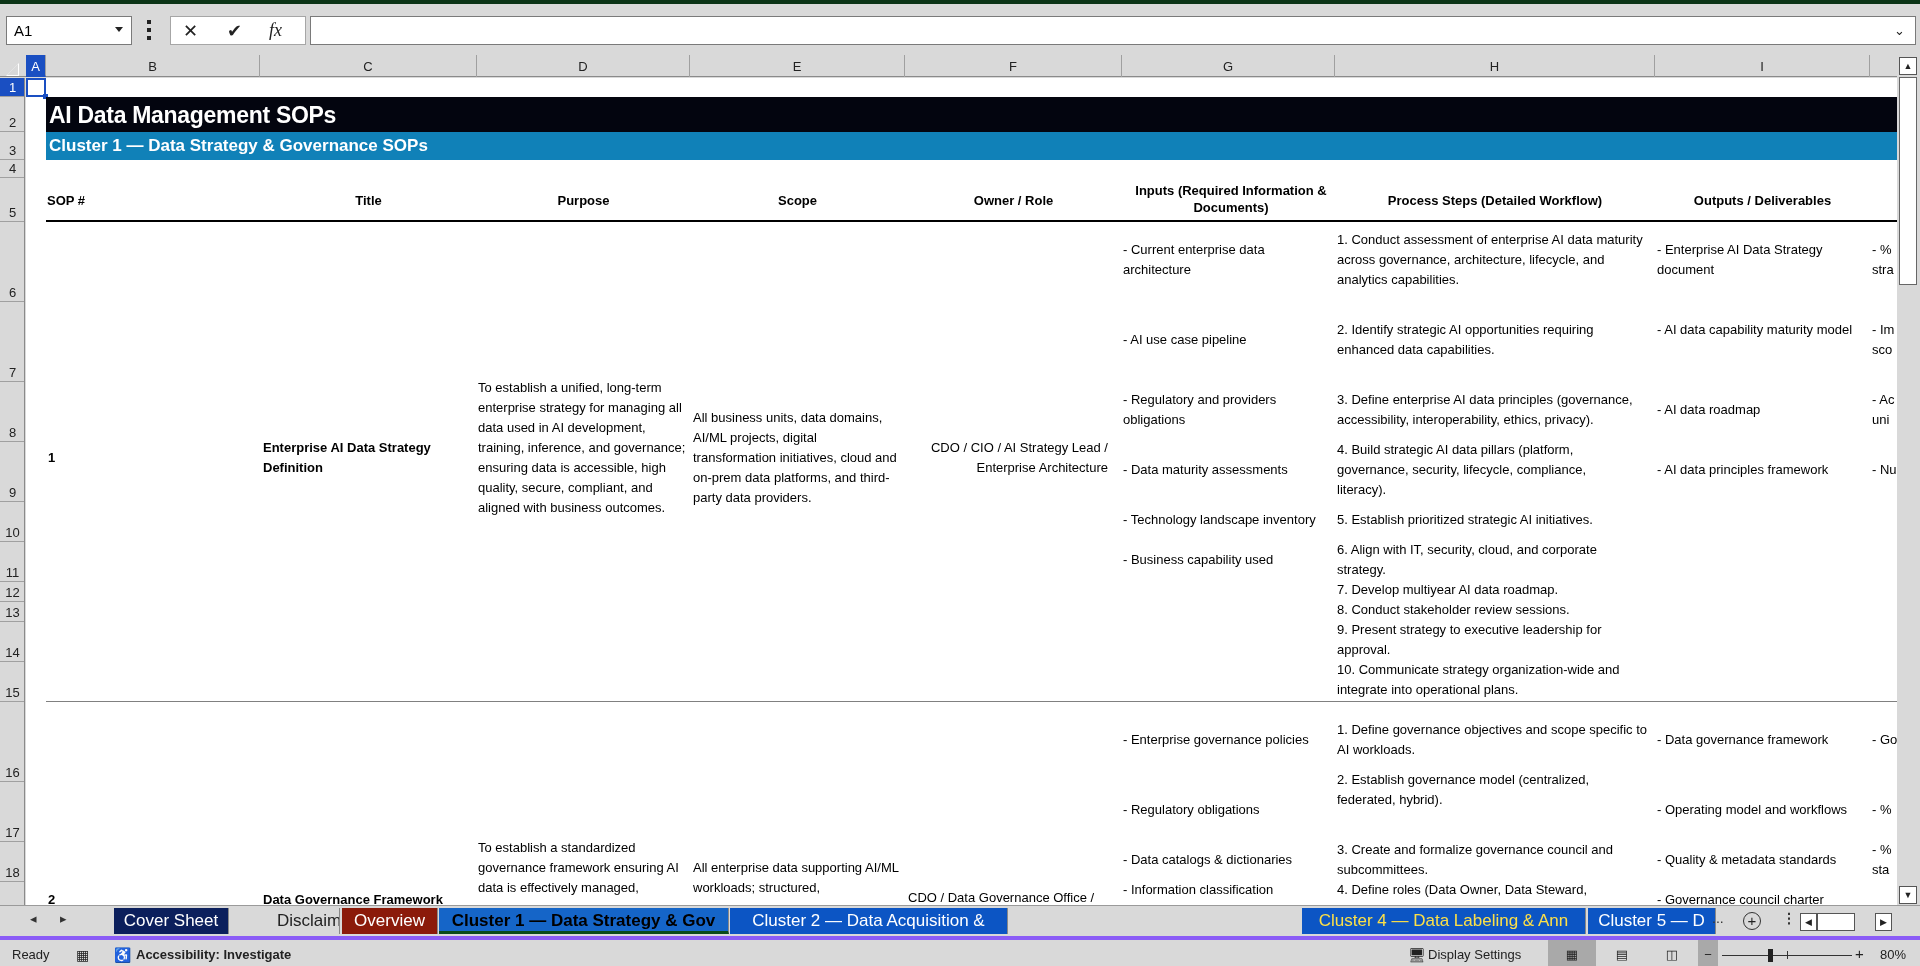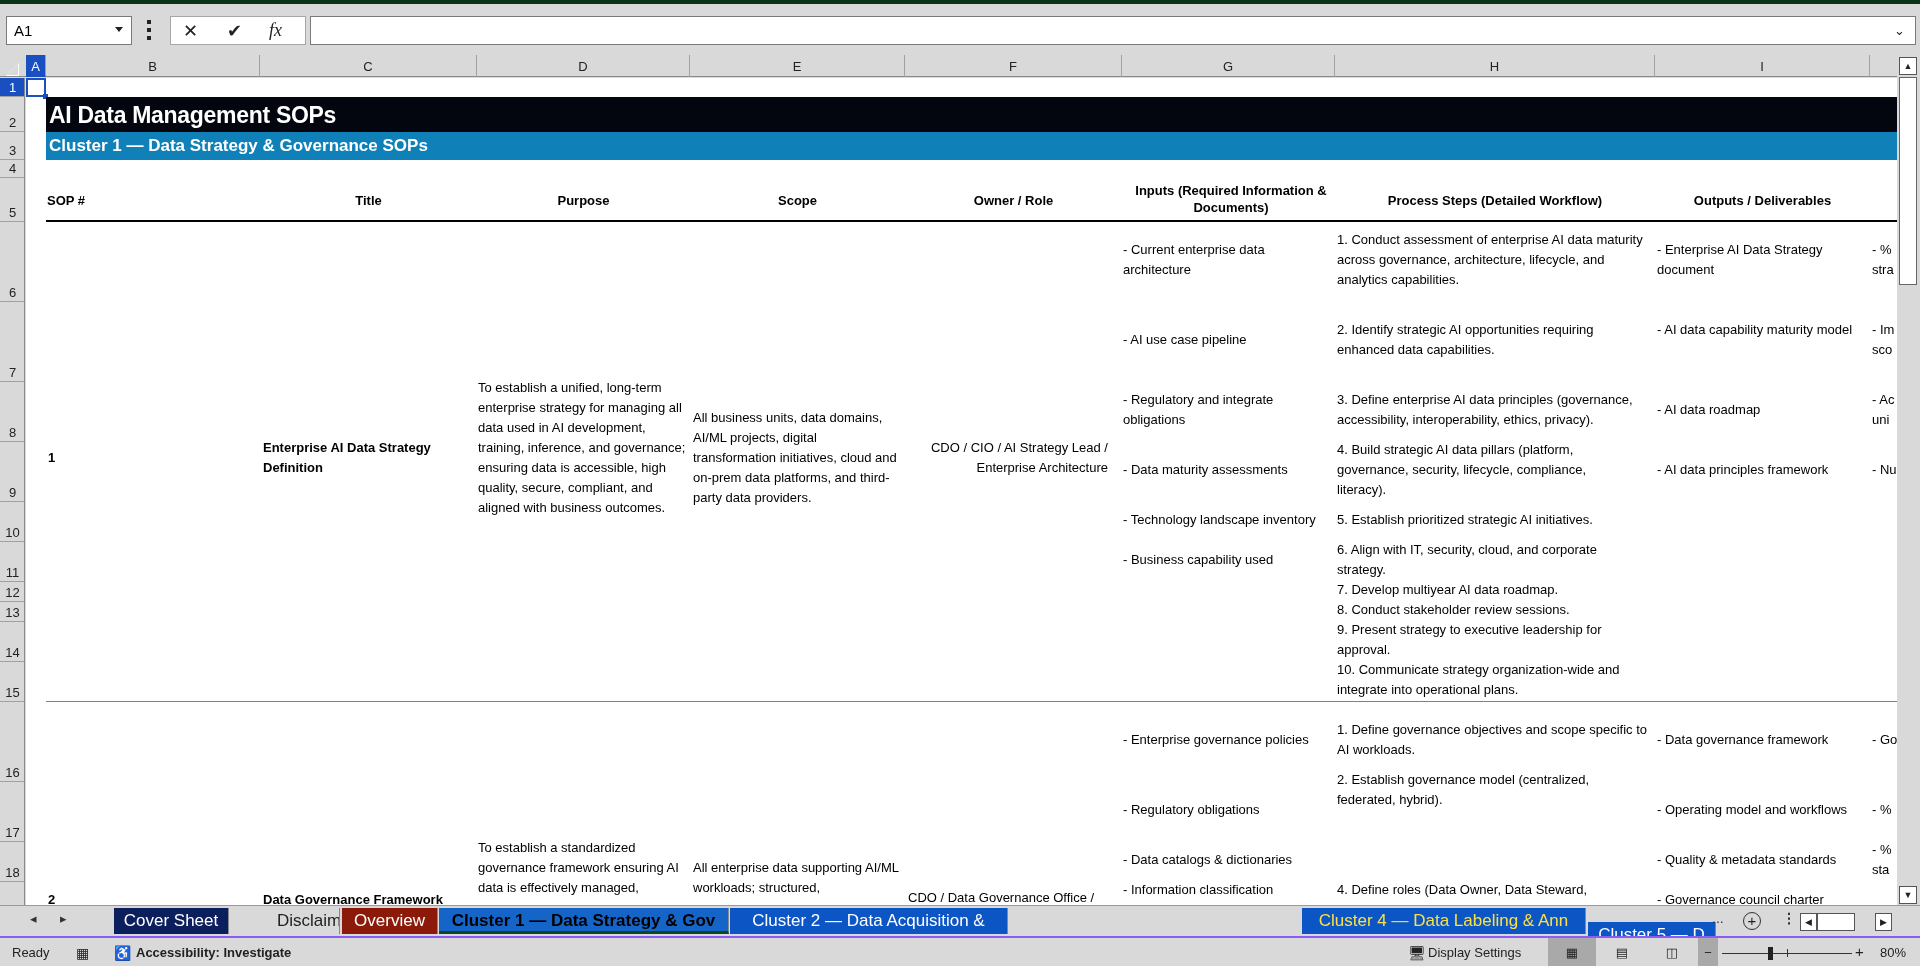--- a/index.html
+++ b/index.html
@@ -44,21 +44,21 @@
 
   .tabbar { position: absolute; left: 0; top: 905px; width: 1920px; height: 31px; background: #d9d9d9; border-top: 1px solid #9a9a9a; }
   .tabnav { position: absolute; top: 5px; font-size: 13px; color: #333; }
   .tab { position: absolute; top: 2px; height: 26px; font-size: 17px; line-height: 26px; text-align: center; white-space: nowrap; overflow: hidden; padding: 0 8px; border-right: 1px solid #888; }
   .tab.active { font-weight: bold; border-bottom: 3px solid #0b4a1a; }
   .tabmore { position: absolute; top: 4px; font-size: 14px; color: #333; }
   .addsheet { position: absolute; top: 6px; width: 18px; height: 18px; border: 1px solid #333; border-radius: 50%; font-size: 15px; line-height: 15px; text-align: center; color: #222; }
   .hscroll { position: absolute; top: 7px; height: 18px; background: #fff; border: 1px solid #555; }
   .hbtn { position: absolute; top: 7px; width: 17px; height: 18px; background: #fff; border: 1px solid #555; font-size: 9px; text-align: center; line-height: 17px; color: #222; }
 
-  .statusbar { position: absolute; left: 0; top: 936px; width: 1920px; height: 30px; background: #d9d9d9; border-top: 2px solid #8b5cf6; }
+  .statusbar { position: absolute; left: 0; top: 936px; width: 1920px; height: 30px; background: #d9d9d9; border-top: 4px solid #8b5cf6; }
   .statusbar .st { position: absolute; top: 7px; font-size: 13px; color: #222; }
   .viewbtn { position: absolute; top: 0; width: 48px; height: 30px; text-align: center; line-height: 30px; font-size: 13px; color: #222; }
   .viewbtn.active { background: #a9a9a9; }
 </style>
 </head>
 <body>
 
 <div class="topbar"></div>
 
 <div class="fbar">
@@ -133,21 +133,21 @@
   <div class="hdrline"></div>
 
   <div class="cell b" style="left:22px;top:370px;">1</div>
   <div class="cell b" style="left:237px;top:360px;width:200px;">Enterprise AI Data Strategy Definition</div>
   <div class="cell" style="left:452px;top:300px;width:210px;">To establish a unified, long-term enterprise strategy for managing all data used in AI development, training, inference, and governance; ensuring data is accessible, high quality, secure, compliant, and aligned with business outcomes.</div>
   <div class="cell" style="left:667px;top:330px;width:210px;">All business units, data domains, AI/ML projects, digital transformation initiatives, cloud and on-prem data platforms, and third-party data providers.</div>
   <div class="cell" style="left:882px;top:360px;width:200px;text-align:right;">CDO / CIO / AI Strategy Lead / Enterprise Architecture</div>
 
   <div class="cell" style="left:1097px;top:162px;width:210px;">- Current enterprise data architecture</div>
   <div class="cell" style="left:1097px;top:252px;width:210px;">- AI use case pipeline</div>
-  <div class="cell" style="left:1097px;top:312px;width:210px;">- Regulatory and integrate obligations</div>
+  <div class="cell" style="left:1097px;top:312px;width:210px;">- Regulatory and providers obligations</div>
   <div class="cell" style="left:1097px;top:382px;width:210px;">- Data maturity assessments</div>
   <div class="cell" style="left:1097px;top:432px;width:214px;white-space:nowrap;">- Technology landscape inventory</div>
   <div class="cell" style="left:1097px;top:472px;width:210px;">- Business capability used</div>
 
   <div class="cell" style="left:1311px;top:152px;width:316px;">1. Conduct assessment of enterprise AI data maturity across governance, architecture, lifecycle, and analytics capabilities.</div>
   <div class="cell" style="left:1311px;top:242px;width:316px;">2. Identify strategic AI opportunities requiring enhanced data capabilities.</div>
   <div class="cell" style="left:1311px;top:312px;width:320px;">3. Define enterprise AI data principles (governance, accessibility, interoperability, ethics, privacy).</div>
   <div class="cell" style="left:1311px;top:362px;width:300px;">4. Build strategic AI data pillars (platform, governance, security, lifecycle, compliance, literacy).</div>
   <div class="cell" style="left:1311px;top:432px;width:316px;">5. Establish prioritized strategic AI initiatives.</div>
   <div class="cell" style="left:1311px;top:462px;width:300px;">6. Align with IT, security, cloud, and corporate strategy.</div>
@@ -174,20 +174,21 @@
   <div class="cell" style="left:667px;top:780px;width:210px;">All enterprise data supporting AI/ML workloads; structured,</div>
   <div class="cell" style="left:882px;top:810px;width:210px;white-space:nowrap;">CDO / Data Governance Office /</div>
 
   <div class="cell" style="left:1097px;top:652px;width:210px;">- Enterprise governance policies</div>
   <div class="cell" style="left:1097px;top:722px;width:210px;">- Regulatory obligations</div>
   <div class="cell" style="left:1097px;top:772px;width:210px;">- Data catalogs &amp; dictionaries</div>
   <div class="cell" style="left:1097px;top:802px;width:210px;">- Information classification</div>
 
   <div class="cell" style="left:1311px;top:642px;width:316px;">1. Define governance objectives and scope specific to AI workloads.</div>
   <div class="cell" style="left:1311px;top:692px;width:300px;">2. Establish governance model (centralized, federated, hybrid).</div>
+  <div class="cell" style="left:1311px;top:762px;width:310px;">3. Create and formalize governance council and subcommittees.</div>
   <div class="cell" style="left:1311px;top:802px;width:310px;">4. Define roles (Data Owner, Data Steward,</div>
 
   <div class="cell" style="left:1631px;top:652px;width:210px;">- Data governance framework</div>
   <div class="cell" style="left:1631px;top:722px;width:214px;white-space:nowrap;">- Operating model and workflows</div>
   <div class="cell" style="left:1631px;top:772px;width:210px;">- Quality &amp; metadata standards</div>
   <div class="cell" style="left:1631px;top:812px;width:210px;">- Governance council charter</div>
 
   <div class="cell" style="left:1846px;top:652px;width:30px;">- Go</div>
   <div class="cell" style="left:1846px;top:722px;width:30px;">- %</div>
   <div class="cell" style="left:1846px;top:762px;width:30px;">- % sta</div>
@@ -201,21 +202,21 @@
 
 <div class="tabbar">
   <span class="tabnav" style="left:30px;">◂</span>
   <span class="tabnav" style="left:60px;">▸</span>
   <div class="tab" id="tab0" style="left: 114px; width: 115px; background: rgb(11, 31, 92); color: rgb(255, 255, 255);"><span>Cover Sheet</span></div>
   <div class="tab" id="tab1" style="left: 230px; width: 110px; background: rgb(217, 217, 217); color: rgb(34, 34, 34); padding-left: 47px;"><span>Disclaimer</span></div>
   <div class="tab" id="tab2" style="left: 342px; width: 96px; background: rgb(139, 26, 10); color: rgb(255, 255, 255);"><span>Overview</span></div>
   <div class="tab active" id="tab3" style="left: 439px; width: 290px; background: rgb(21, 101, 200); color: rgb(0, 0, 0);"><span>Cluster 1 — Data Strategy &amp; Gov</span></div>
   <div class="tab" id="tab4" style="left: 730px; width: 278px; background: rgb(12, 85, 196); color: rgb(255, 255, 255);"><span>Cluster 2 — Data Acquisition &amp;</span></div>
   <div class="tab" id="tab6" style="left: 1302px; width: 284px; background: rgb(12, 85, 196); color: #fde047;"><span>Cluster 4 — Data Labeling &amp; Ann</span></div>
-  <div class="tab" id="tab7" style="left: 1588px; width: 128px; background: rgb(12, 85, 196); color: rgb(255, 255, 255); margin-top: 14px;"><span>Cluster 5 — D</span></div>
+  <div class="tab" id="tab7" style="left: 1588px; width: 128px; background: rgb(12, 85, 196); color: rgb(255, 255, 255);"><span>Cluster 5 — D</span></div>
   <span class="tabmore" style="left:1712px;">...</span>
   <span class="addsheet" style="left:1743px;">+</span>
   <span class="tabmore" style="left:1782px;font-weight:bold;">⋮</span>
   <span class="hbtn" style="left:1800px;">◀</span>
   <span class="hscroll" style="left:1817px;width:38px;"></span>
   <span class="hbtn" style="left:1875px;">▶</span>
 </div>
 
 <div class="statusbar">
   <span class="st" style="left:12px;">Ready</span>

